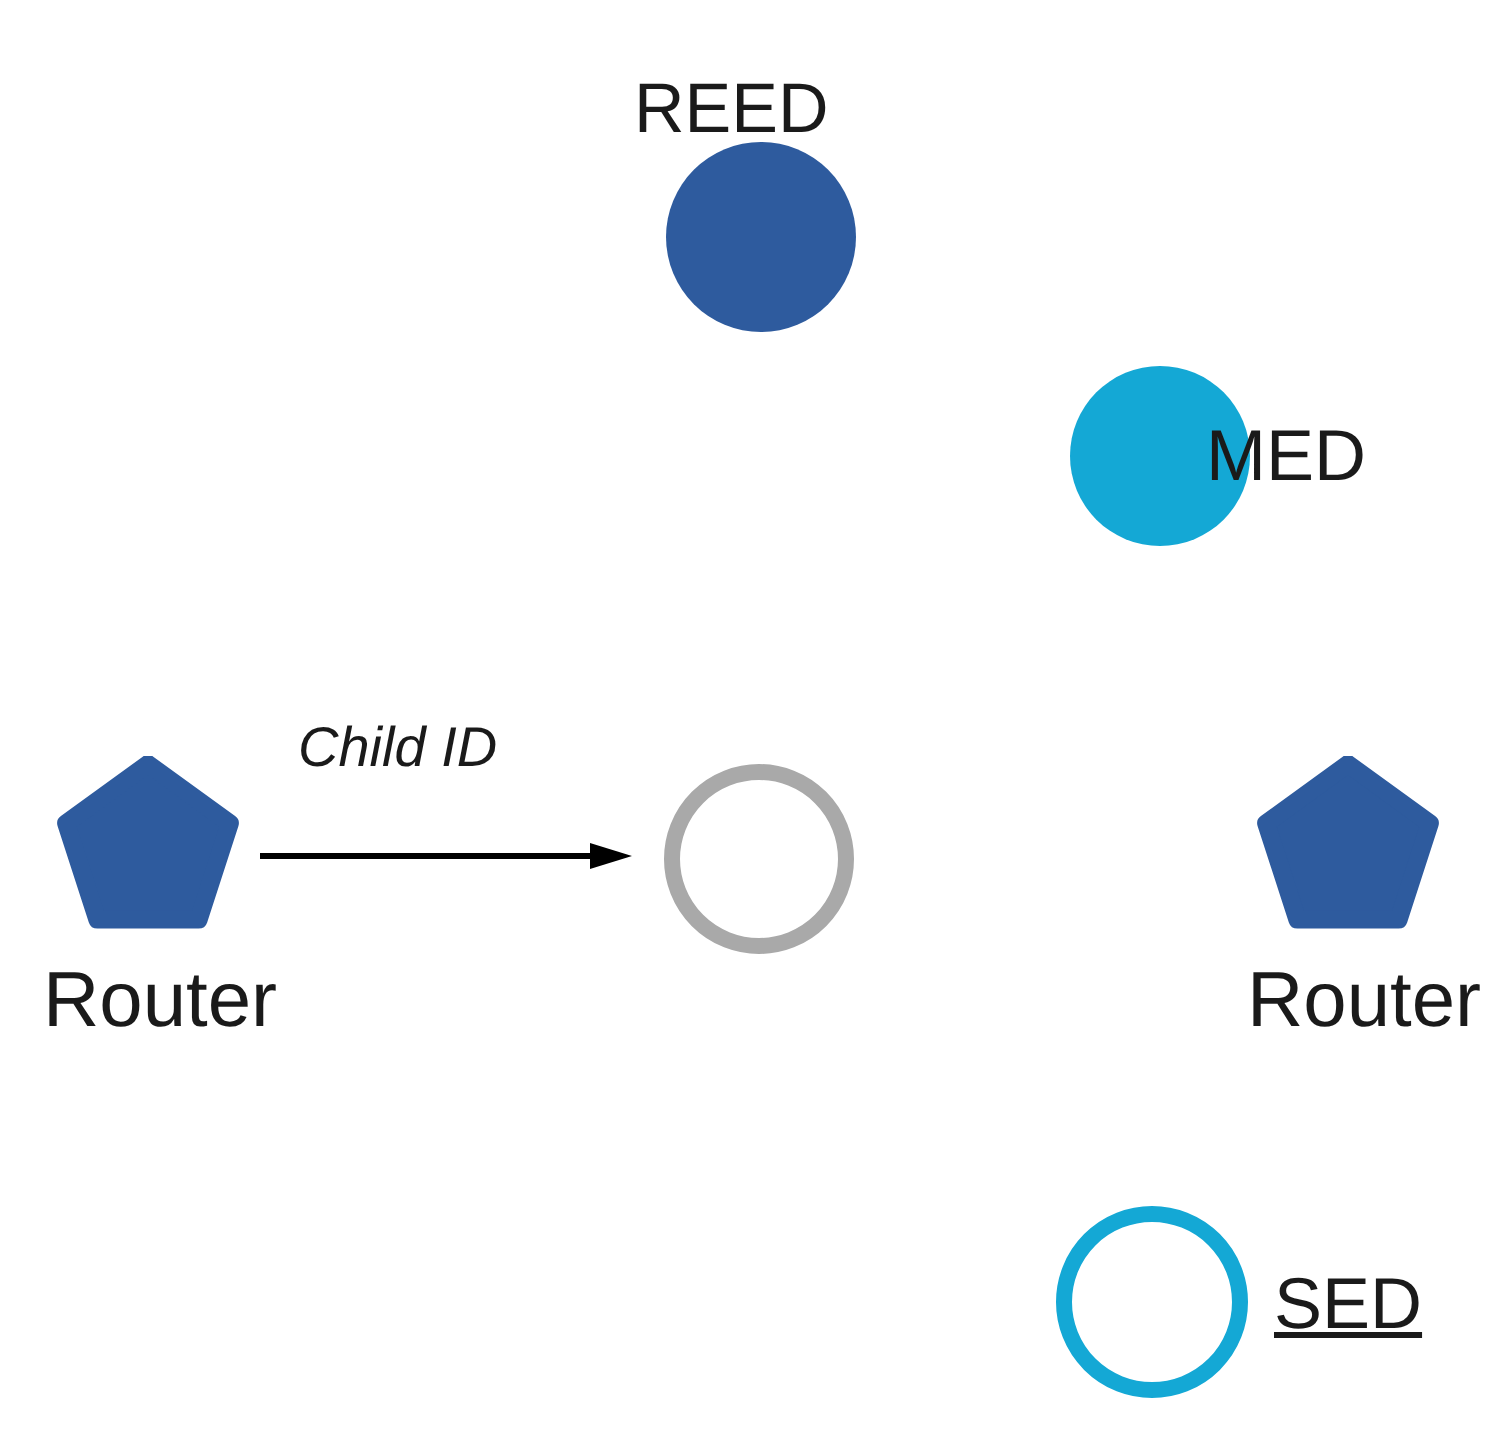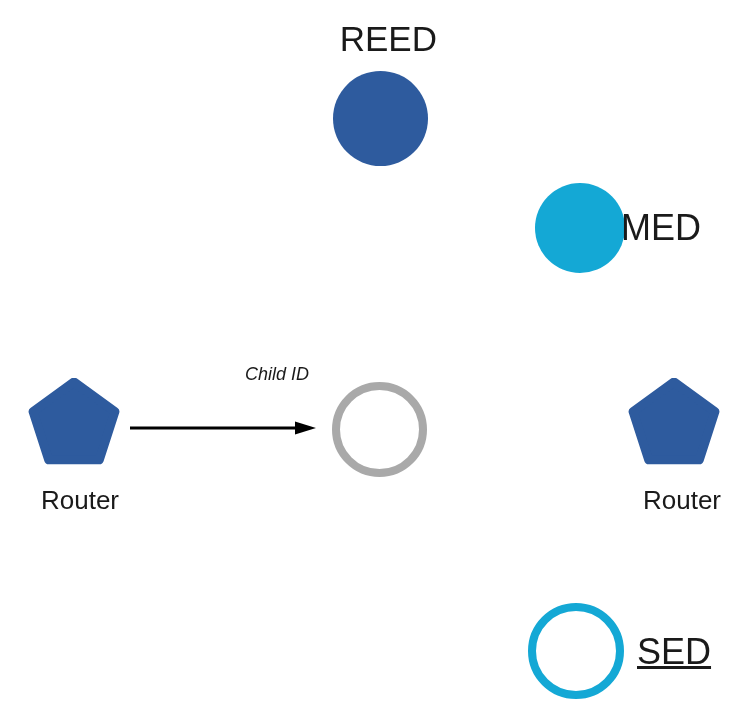--- a/index.html
+++ b/index.html
@@ -53,51 +53,52 @@
   
   .node-label {
     font-size: 36px;
     line-height: 37px;
     white-space: nowrap;
   }
   .reed-label {
     font-size: 35px;
     line-height: 35px;
     width: 120px;
-    text-align: right;
+    text-align: left;
+    margin-top: 16px;
   }
   .router-label {
-    font-size: 26px;
+    font-size: 39px;
     line-height: 39px;
     width: 140px;
     text-align: center;
     white-space: nowrap;
   }
   .edge-label {
-    font-size: 18px;
+    font-size: 28px;
     line-height: 26.5px;
     font-style: italic;
     width: 160px;
-    text-align: right;
+    text-align: left;
     white-space: nowrap;
   }
 
   .arrow-line { stroke: #000000; stroke-width: 3; }
   .arrow-head { fill: #000000; }
 </style>
 </head>
 <body>
 
 <div id="canvas">
 
   <div class="abs reed-label" style="left:317px; top:21px;">REED</div>
   <div class="abs circle-filled-blue" style="left:333px; top:71px;"></div>
 
   <div class="abs circle-filled-cyan" style="left:535px; top:183px;"></div>
-  <div class="abs node-label" style="left:621px; top:209px;">MED</div>
+  <div class="abs node-label" style="left:603px; top:209px;">MED</div>
 
   <svg class="abs" style="left:26px; top:378px;" width="96" height="90" viewBox="0 0 96 90">
     <path class="pentagon-path" d="M48 4 L88.9 33.7 L73.3 81.8 L22.7 81.8 L7.1 33.7 Z"></path>
   </svg>
   <div class="abs router-label" style="left:10px; top:481px;">Router</div>
 
   <div class="abs edge-label" style="left:149px; top:361px;">
     <div>Child ID</div>
   </div>
 

